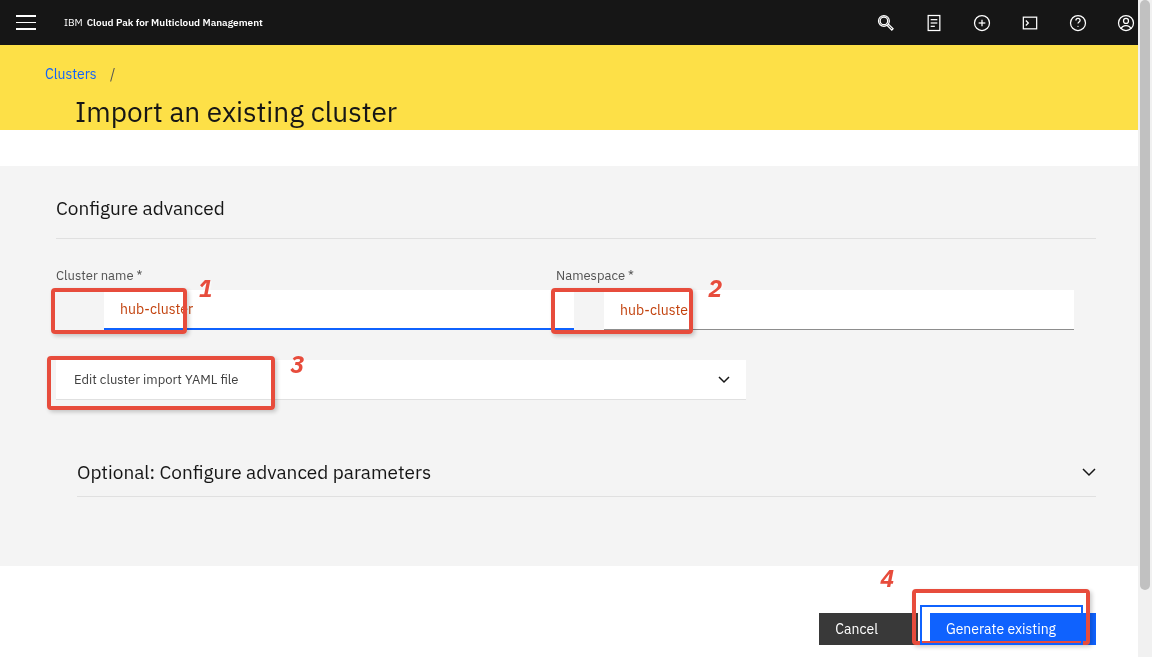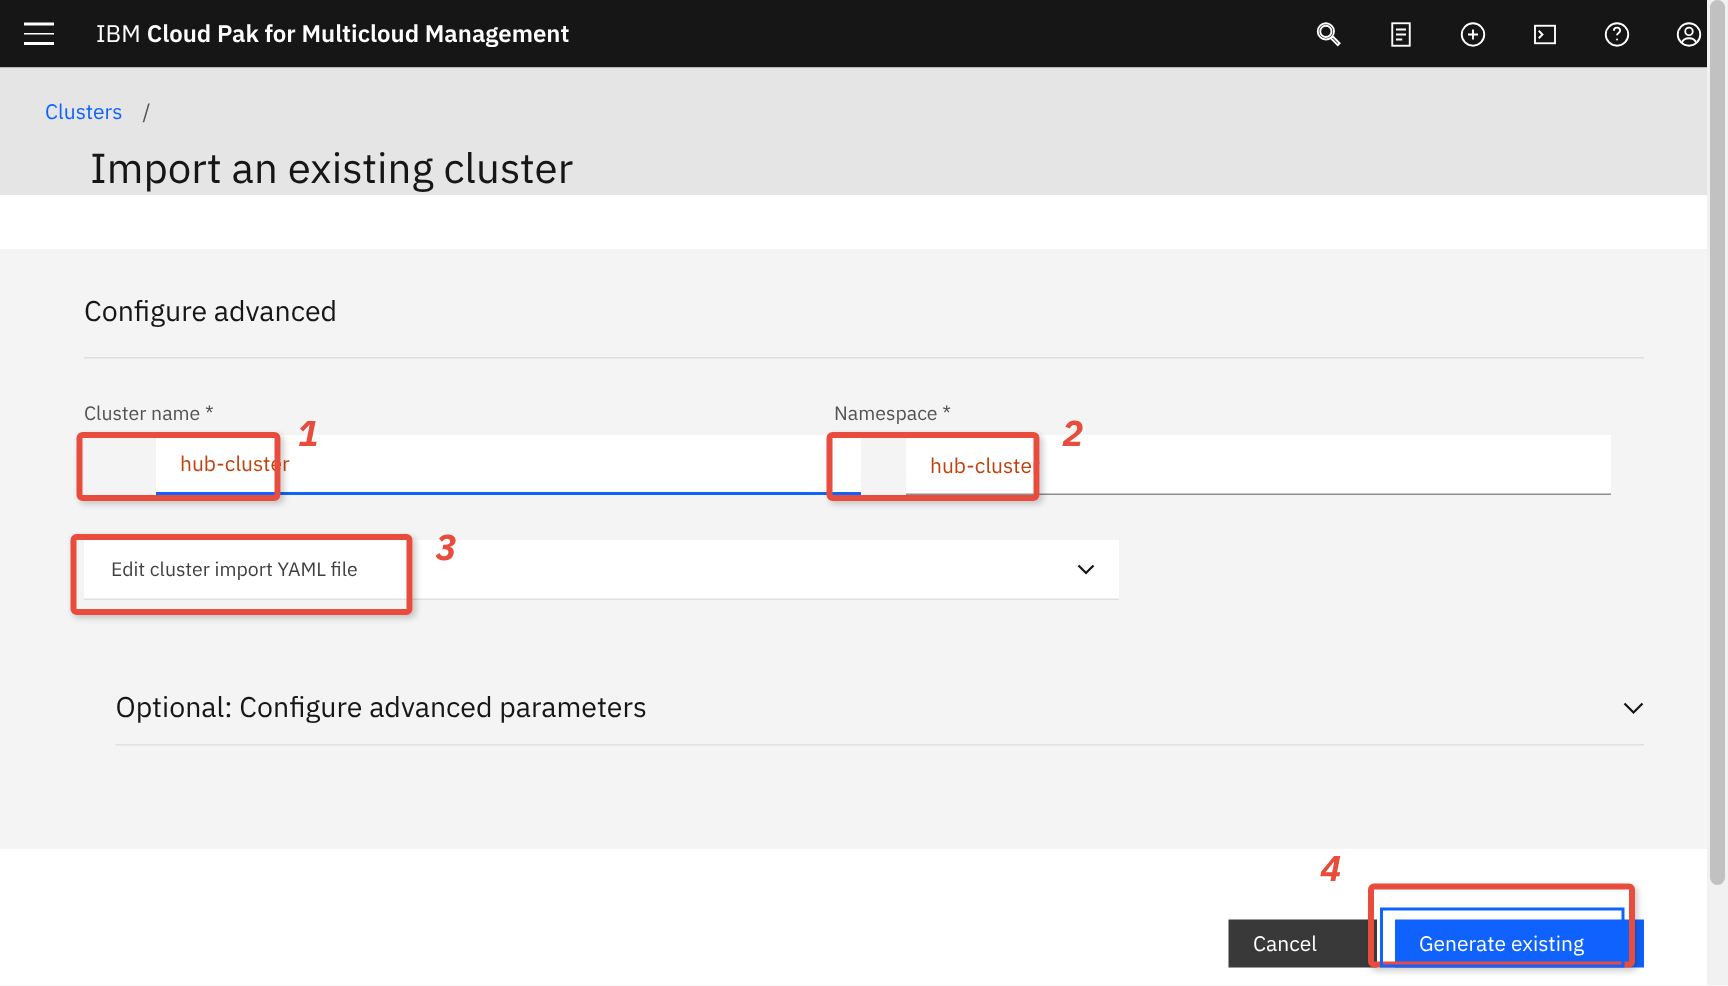--- a/index.html
+++ b/index.html
@@ -32,21 +32,21 @@
       justify-content: space-around;
       margin-right: 28px;
     }
     .hamburger span {
       display: block;
       height: 1.5px;
       background: #ffffff;
       width: 100%;
     }
     .brand {
-      font-size: 16px;
+      font-size: 10px;
       font-weight: 400;
       display: flex;
       align-items: baseline;
       gap: 4px;
     }
     .brand-bold {
       font-weight: 600;
     }
     .header-icons {
       margin-left: auto;
@@ -54,22 +54,22 @@
       gap: 28px;
       align-items: center;
     }
     .header-icons svg {
       width: 20px;
       height: 20px;
       fill: #ffffff;
       cursor: pointer;
     }
     .breadcrumb-section {
-      padding: 20px 30px 0 30px;
-      background: #e5e5e5;
+      padding: 20px 30px 0 45px;
+      background: #fde047;
     }
     .breadcrumb {
       font-size: 14px;
       color: #0f62fe;
       margin-bottom: 10px;
     }
     .breadcrumb a {
       color: #0f62fe;
       text-decoration: none;
     }

